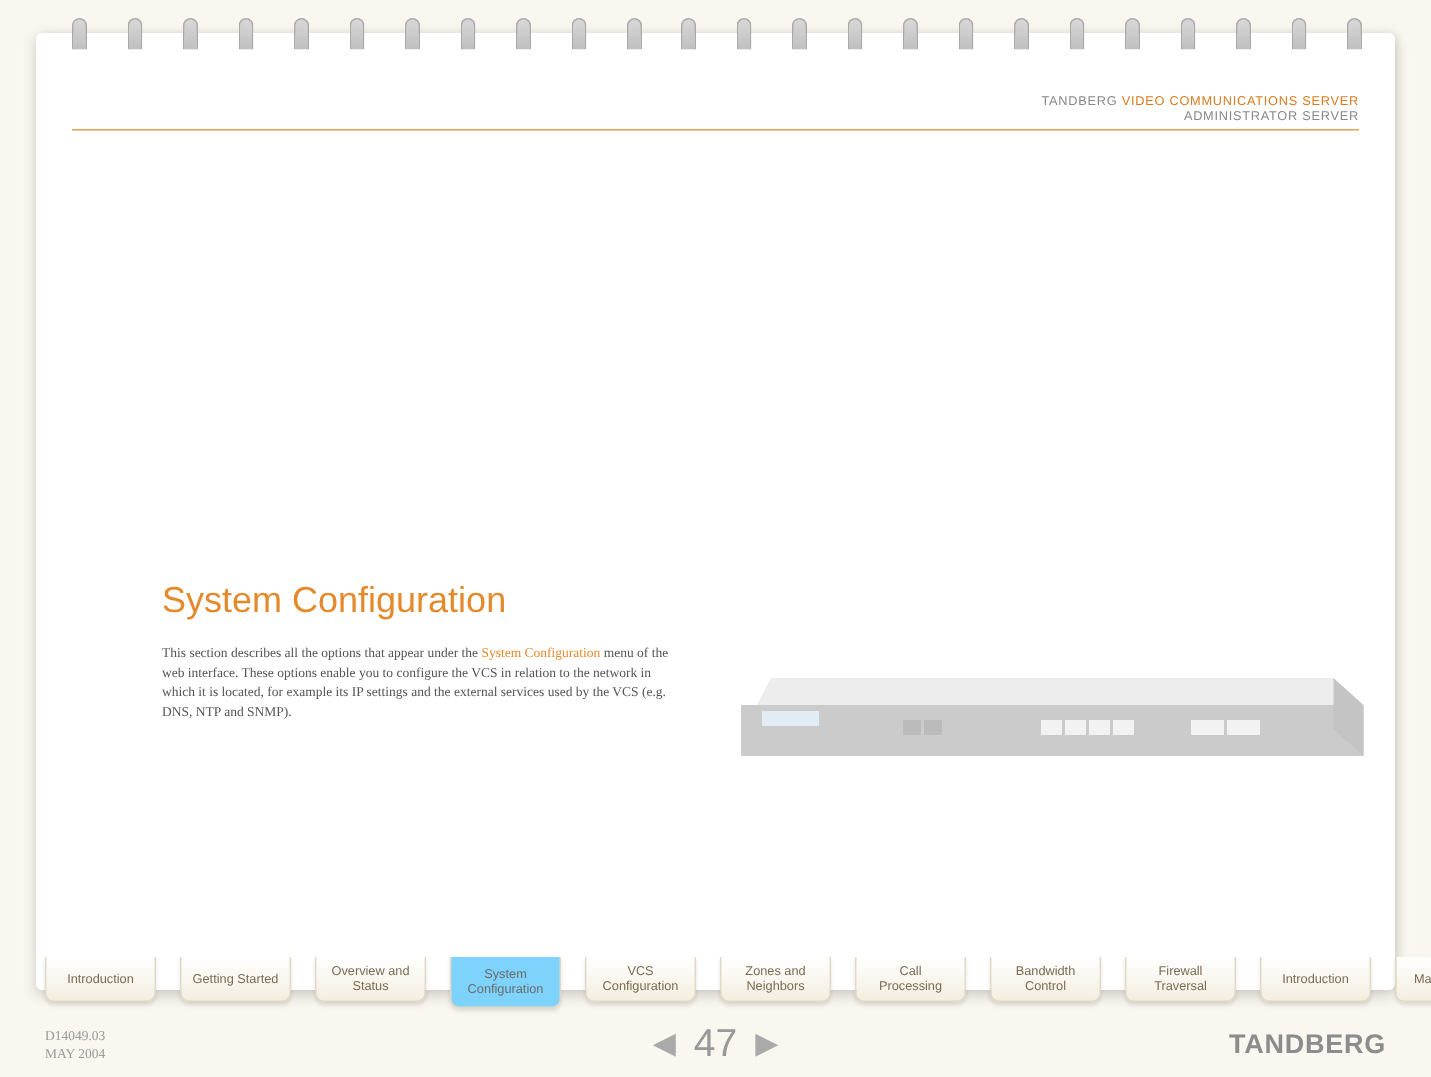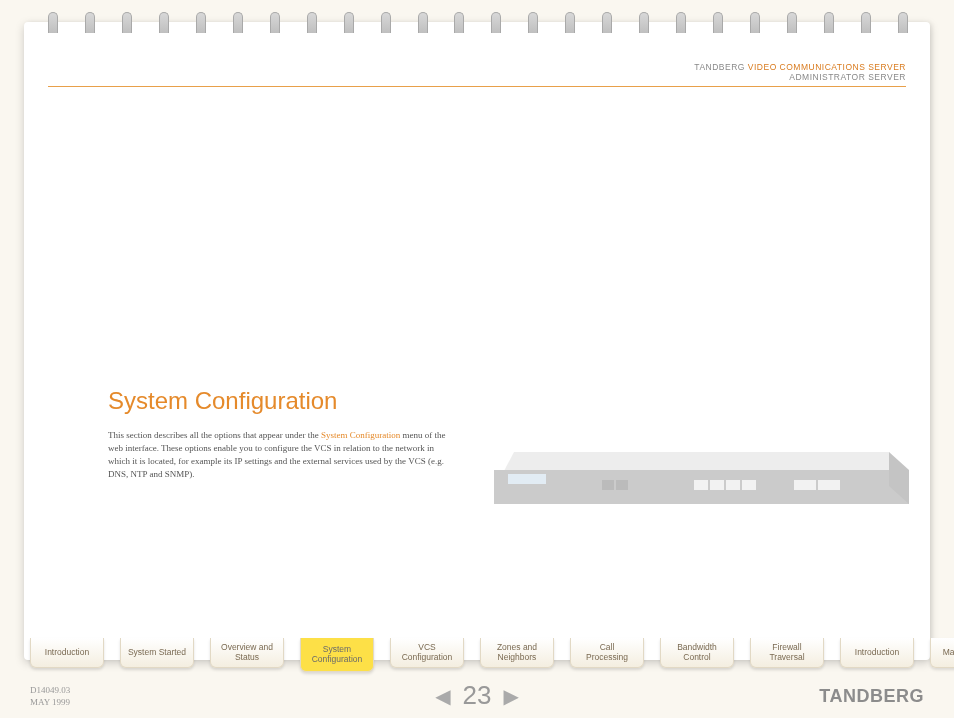--- a/index.html
+++ b/index.html
@@ -116,21 +116,21 @@
     justify-content: center;
     text-align: center;
     font-size: 8.5px;
     color: #7a6a52;
     line-height: 1.15;
     padding: 2px;
     box-shadow: 0 2px 3px rgba(0,0,0,0.12);
     cursor: pointer;
   }
   .tab.active {
-    background: #fde047;
+    background: #7dd3fc;
     height: 34px;
     color: #6a6a6a;
   }
   .pager {
     position: absolute;
     left: 0;
     right: 0;
     top: 680px;
     text-align: center;
     color: #999;
@@ -224,36 +224,36 @@
       <rect x="232" y="68" width="14" height="10" fill="#d9d9d9"></rect>
       <rect x="248" y="68" width="14" height="10" fill="#d9d9d9"></rect>
       <rect x="300" y="68" width="22" height="10" fill="#d9d9d9"></rect>
       <rect x="324" y="68" width="22" height="10" fill="#d9d9d9"></rect>
     </svg>
   </div>
 </div>
 
 <div class="tabs">
     <div class="tab">Introduction</div>
-    <div class="tab">System Started</div>
+    <div class="tab">Getting Started</div>
     <div class="tab">Overview and<br>Status</div>
     <div class="tab active">System<br>Configuration</div>
     <div class="tab">VCS<br>Configuration</div>
     <div class="tab">Zones and<br>Neighbors</div>
     <div class="tab">Call<br>Processing</div>
     <div class="tab">Bandwidth<br>Control</div>
     <div class="tab">Firewall<br>Traversal</div>
     <div class="tab">Introduction</div>
     <div class="tab">Maintenance</div>
   </div>
 
 <div class="pager">
   <span class="arrow">◀</span>
-  <span>23</span>
+  <span>47</span>
   <span class="arrow">▶</span>
 </div>
 
 <div class="docref">
   <div>D14049.03</div>
-  <div>MAY 1999</div>
+  <div>MAY 2004</div>
 </div>
 
 <div class="logo">TANDBERG</div>
 
 </body></html>

